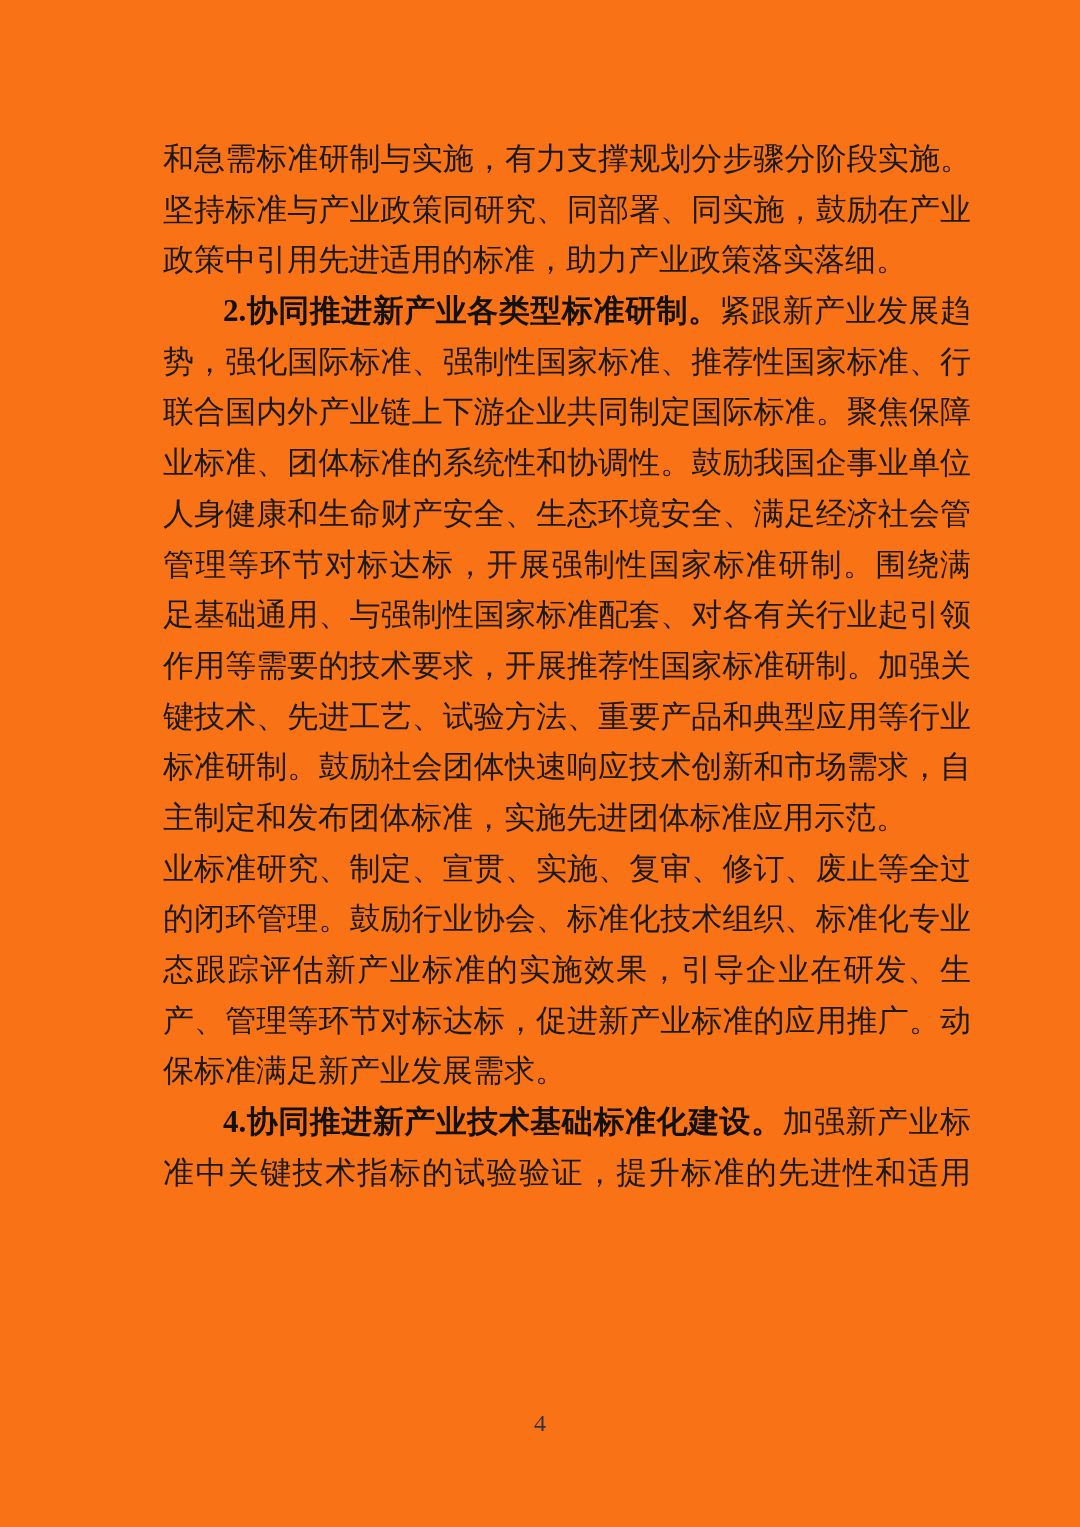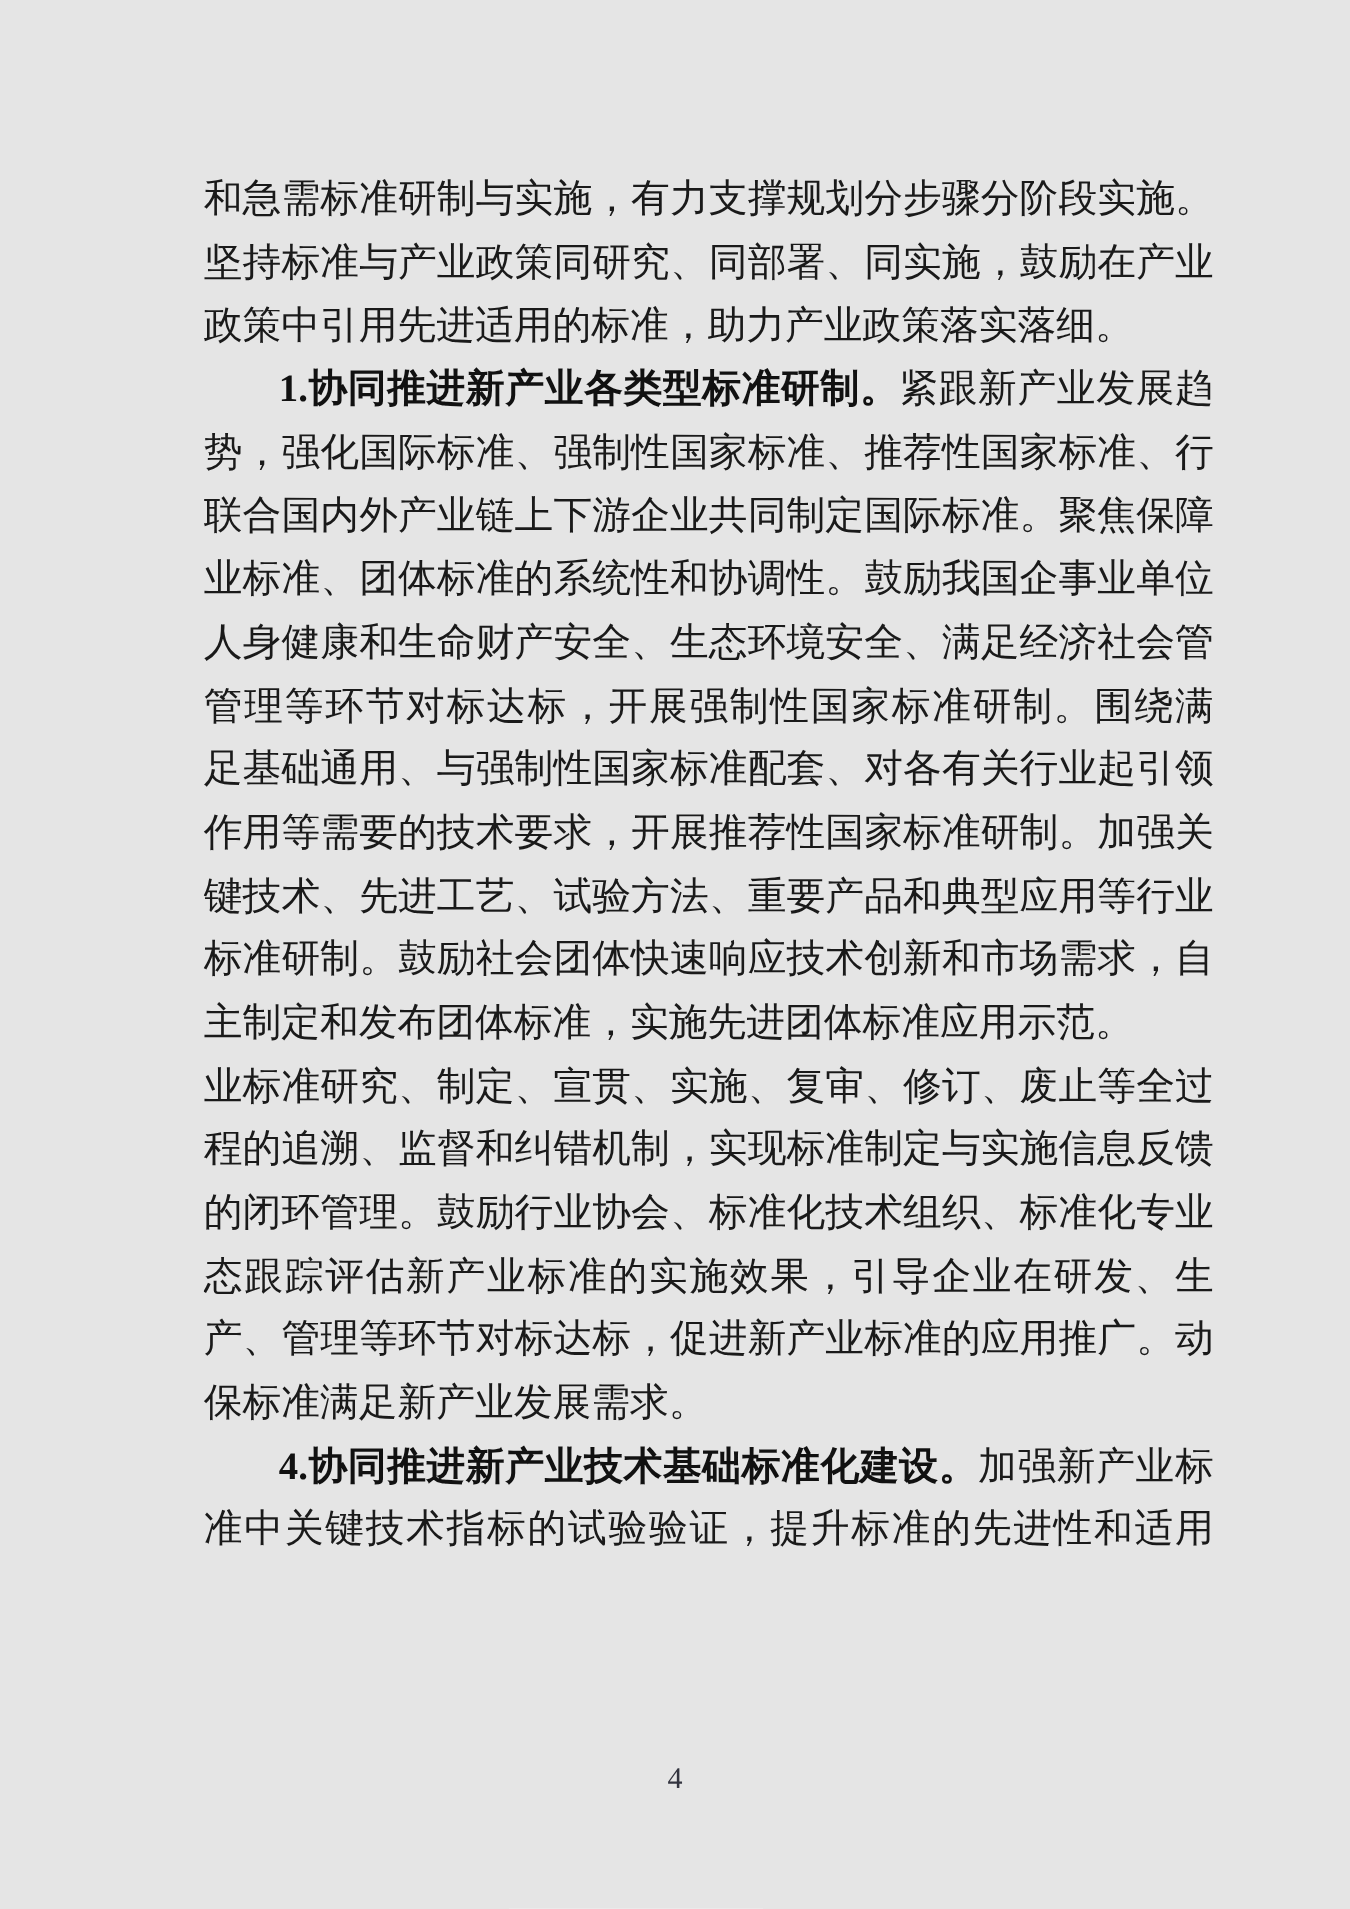--- a/index.html
+++ b/index.html
@@ -4,21 +4,21 @@
 <style>
   html, body { margin: 0; padding: 0; }
   body {
     background: #ffffff;
     font-family: "Liberation Serif", "DejaVu Serif", serif;
   }
   .page {
     position: relative;
     width: 1080px;
     height: 1527px;
-    background: #e5e5e5;
+    background: #f97316;
     overflow: hidden;
   }
   .doc-body {
     position: absolute;
     left: 163px;
     top: 134px;
     width: 808px;
     color: #1a1a1a;
   }
   .line {
@@ -54,33 +54,32 @@
   }
 </style>
 </head>
 <body>
 
 <div class="page">
   <div class="doc-body">
       <div class="line">和急需标准研制与实施，有力支撑规划分步骤分阶段实施。</div>
       <div class="line">坚持标准与产业政策同研究、同部署、同实施，鼓励在产业</div>
       <div class="line end">政策中引用先进适用的标准，助力产业政策落实落细。</div>
-      <div class="line indent"><b>1.协同推进新产业各类型标准研制。</b>紧跟新产业发展趋</div>
+      <div class="line indent"><b>2.协同推进新产业各类型标准研制。</b>紧跟新产业发展趋</div>
       <div class="line">势，强化国际标准、强制性国家标准、推荐性国家标准、行</div>
       <div class="line">联合国内外产业链上下游企业共同制定国际标准。聚焦保障</div>
       <div class="line">业标准、团体标准的系统性和协调性。鼓励我国企事业单位</div>
       <div class="line">人身健康和生命财产安全、生态环境安全、满足经济社会管</div>
       <div class="line">管理等环节对标达标，开展强制性国家标准研制。围绕满</div>
       <div class="line">足基础通用、与强制性国家标准配套、对各有关行业起引领</div>
       <div class="line">作用等需要的技术要求，开展推荐性国家标准研制。加强关</div>
       <div class="line">键技术、先进工艺、试验方法、重要产品和典型应用等行业</div>
       <div class="line">标准研制。鼓励社会团体快速响应技术创新和市场需求，自</div>
       <div class="line end">主制定和发布团体标准，实施先进团体标准应用示范。</div>
       <div class="line">业标准研究、制定、宣贯、实施、复审、修订、废止等全过</div>
-      <div class="line">程的追溯、监督和纠错机制，实现标准制定与实施信息反馈</div>
       <div class="line">的闭环管理。鼓励行业协会、标准化技术组织、标准化专业</div>
       <div class="line">态跟踪评估新产业标准的实施效果，引导企业在研发、生</div>
       <div class="line">产、管理等环节对标达标，促进新产业标准的应用推广。动</div>
       <div class="line end">保标准满足新产业发展需求。</div>
       <div class="line indent"><b>4.协同推进新产业技术基础标准化建设。</b>加强新产业标</div>
       <div class="line">准中关键技术指标的试验验证，提升标准的先进性和适用</div>
     </div>
   <div class="page-number">4</div>
 </div>
 

